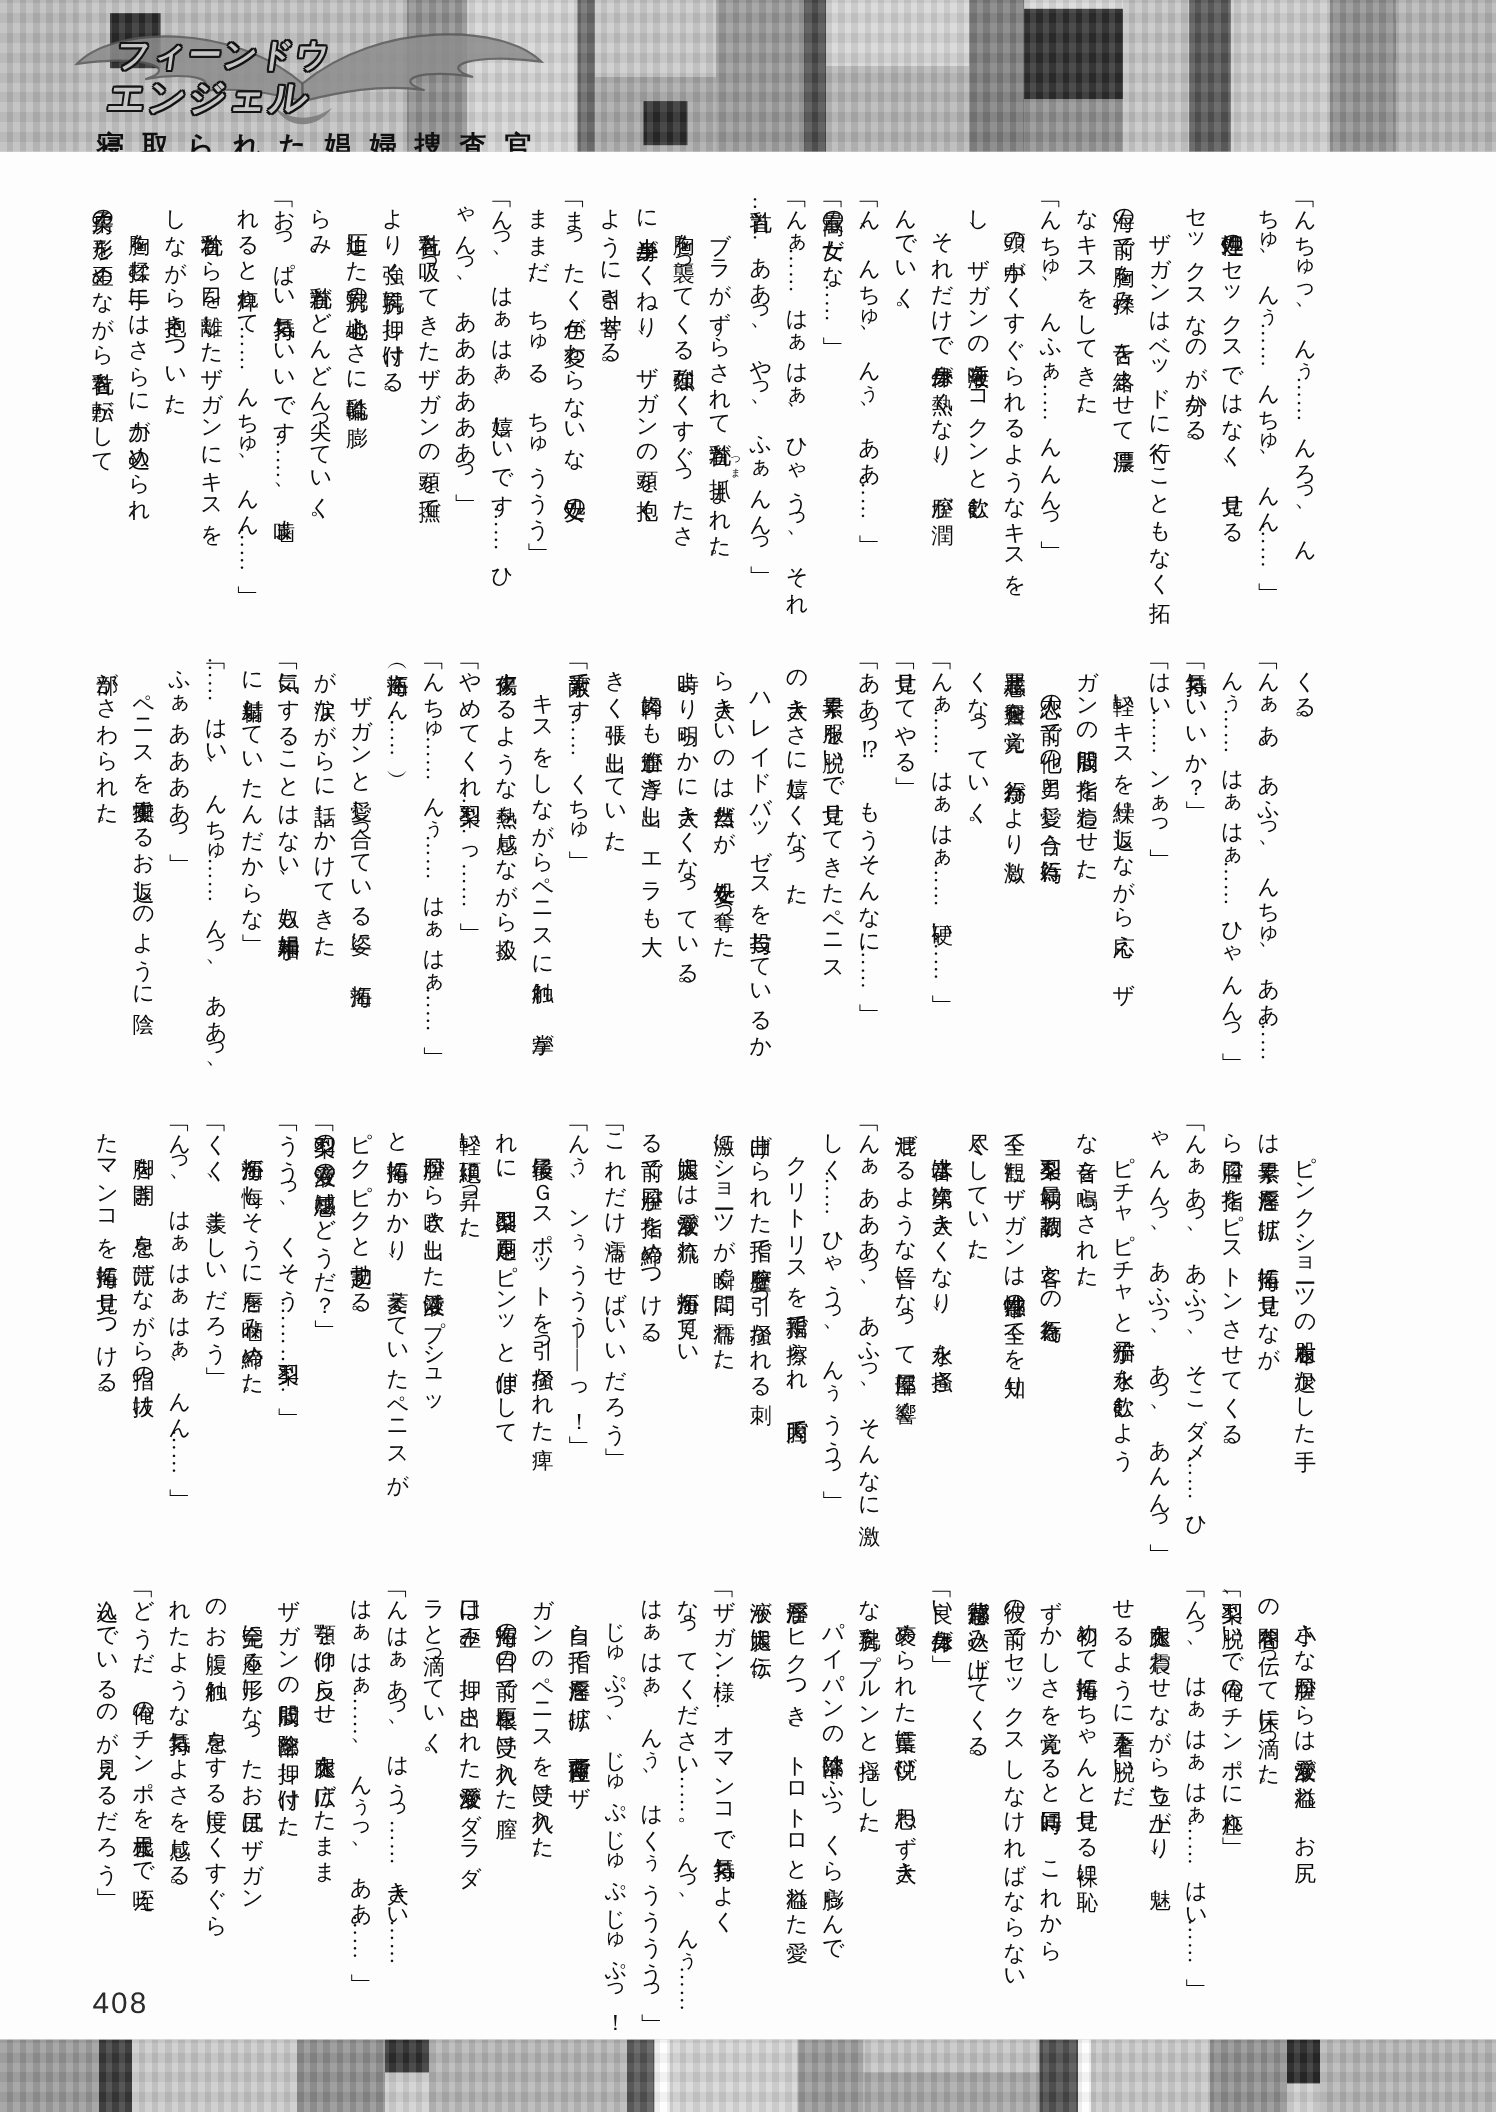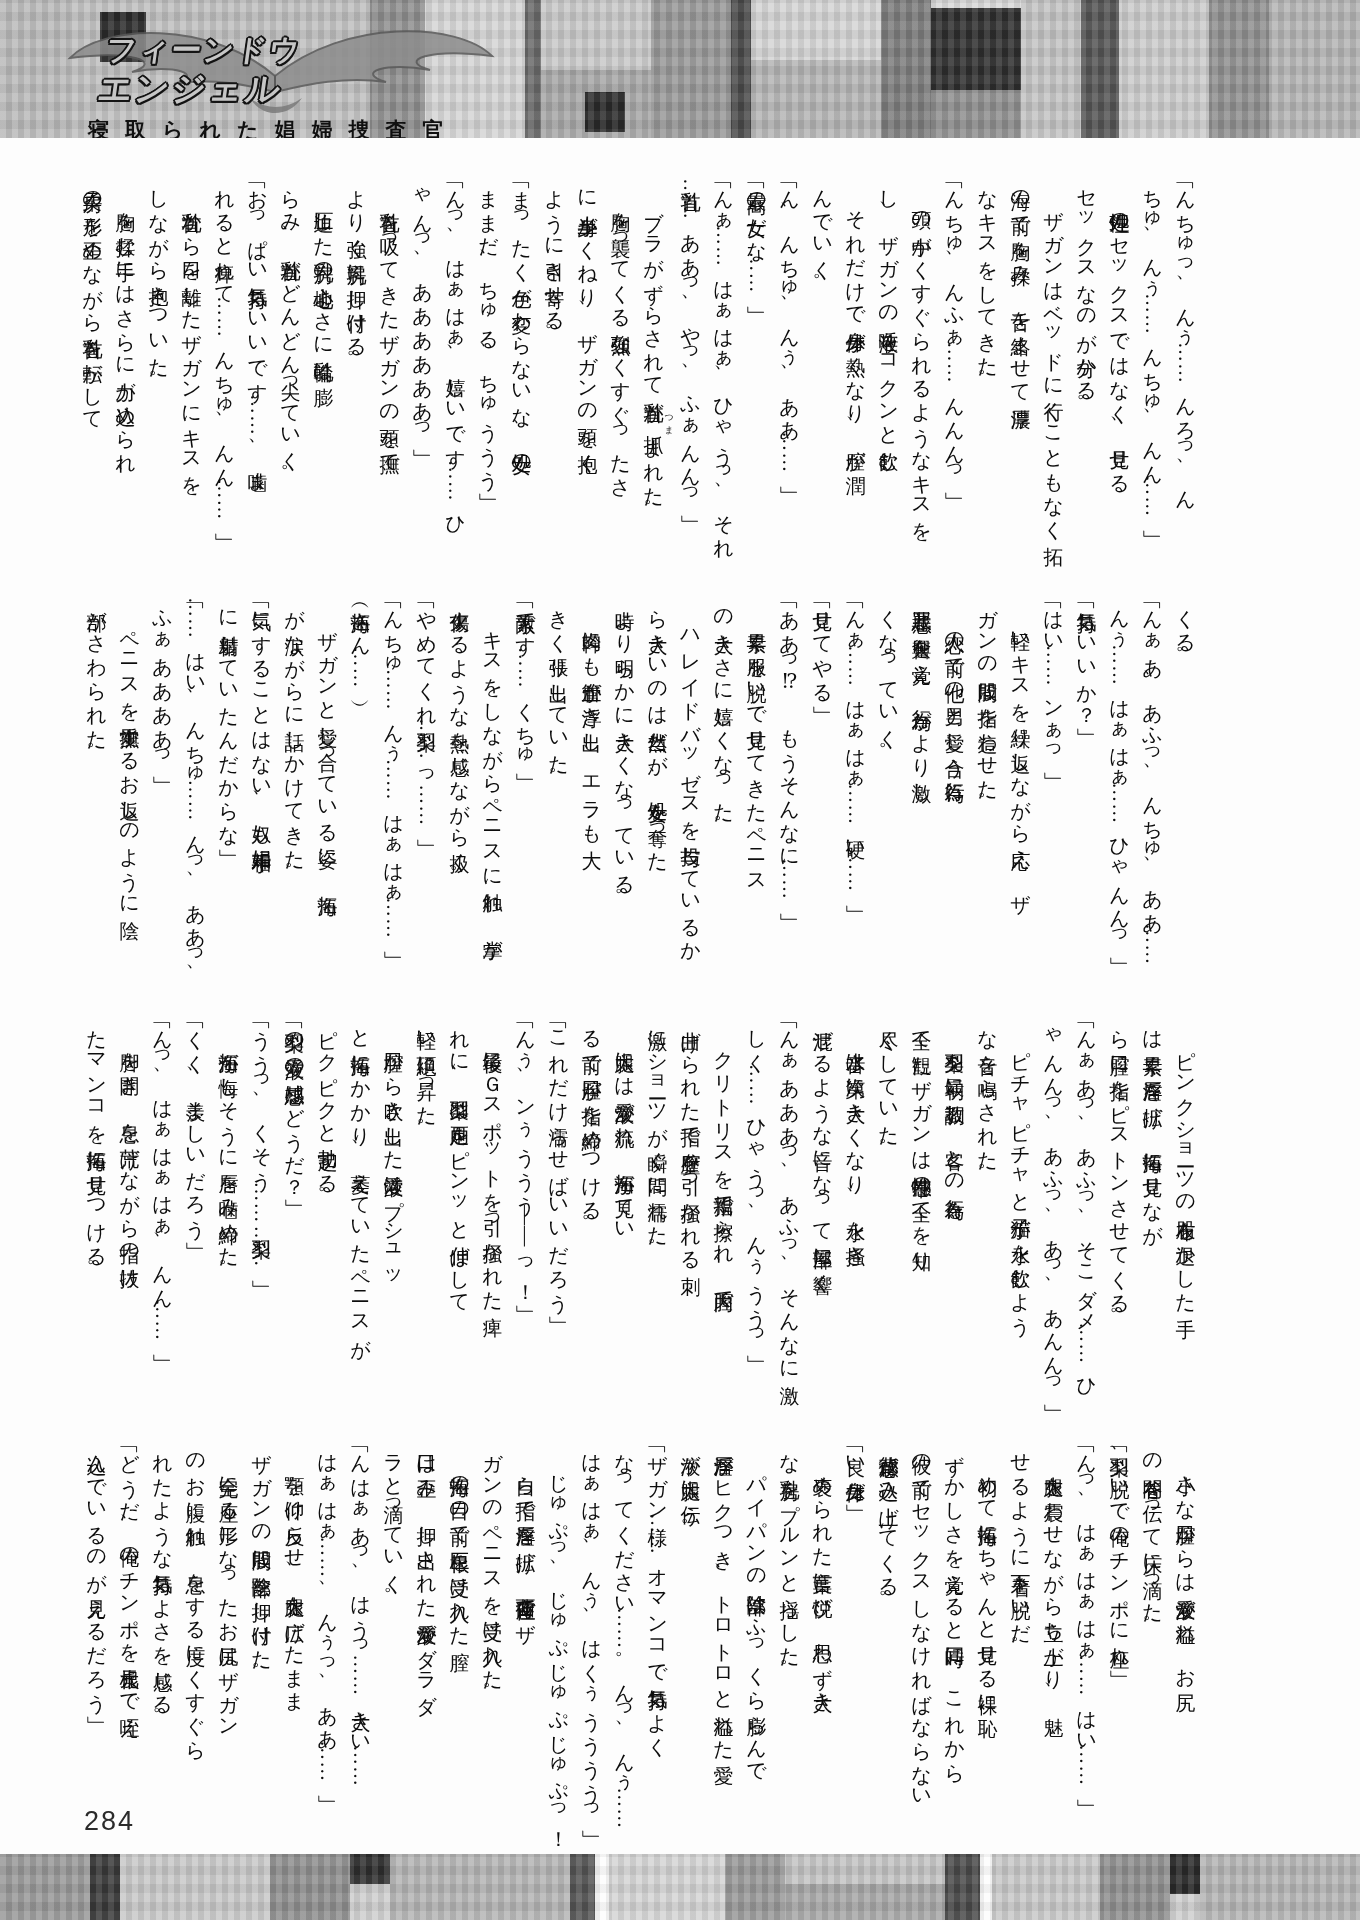--- a/index.html
+++ b/index.html
@@ -18,21 +18,21 @@
   .wings{position:absolute;left:0;top:6px;width:470px;height:112px;}
   .t-small{position:absolute;font-family:"Liberation Sans","DejaVu Sans",sans-serif;
      font-weight:bold;color:#c6c6c6;transform:skewX(-8deg);letter-spacing:2px;
      text-shadow:2px 0 #141414,-2px 0 #141414,0 2px #141414,0 -2px #141414,
                  1.5px 1.5px #141414,-1.5px -1.5px #141414,1.5px -1.5px #141414,-1.5px 1.5px #141414;}
   .t-line1{left:66px;top:22px;font-size:30px;}
   .t-line2{left:58px;top:58px;font-size:34px;}
   .t-kanji{position:absolute;left:218px;top:4px;font-size:86px;font-weight:900;color:#161616;
      font-family:"Liberation Serif","DejaVu Serif",serif;
      text-shadow:2px 2px 0 rgba(255,255,255,.55);}
-  .t-sub{position:absolute;left:48px;top:108px;font-size:21px;font-weight:bold;color:#101010;
+  .t-sub{position:absolute;left:48px;top:108px;font-size:25px;font-weight:bold;color:#101010;
      letter-spacing:16px;font-family:"Liberation Serif","DejaVu Serif",serif;white-space:nowrap;}
   
   .band{position:absolute;right:158px;writing-mode:vertical-rl;text-orientation:mixed;
         font-size:20px;letter-spacing:1px;line-height:33px;color:#0d0d0d;}
   .band .col{display:block;white-space:nowrap;}
   .band rt{font-size:9px;letter-spacing:0;}
   .b1{top:176px;} .b2{top:596px;} .b3{top:1016px;} .b4{top:1440px;}
   
   .pagenum{position:absolute;left:84px;top:1806px;font-size:27px;color:#2b2b2b;
      font-family:"Liberation Sans","DejaVu Sans",sans-serif;letter-spacing:2px;}
@@ -225,21 +225,21 @@
       <span class="col">はぁはぁ……、んぅっ、ああ……」</span>
       <span class="col">　顎を仰け反らせ、太腿を広げたまま</span>
       <span class="col">ザガンの股間に陰部を押し付けた。</span>
       <span class="col">　完全に座る形になったお尻はザガン</span>
       <span class="col">のお腹に触れ、息をする度にくすぐら</span>
       <span class="col">れたような気持ちよさを感じる。</span>
       <span class="col">「どうだ、俺のチンポを根元まで咥え</span>
       <span class="col">込んでいるのが見えるだろう」</span>
     </div>
 
-  <div class="pagenum">284</div>
+  <div class="pagenum">408</div>
 
   <div class="collage collage-bottom">
     <i class="s8" style="left:0;width:90px"></i>
     <i class="s17" style="left:90px;width:30px"></i>
     <i class="s7" style="left:120px;width:150px"></i>
     <i class="s4" style="left:270px;width:80px"></i>
     <i class="s12" style="left:350px;width:40px;height:30px"></i>
     <i class="s10" style="left:390px;width:180px"></i>
     <i class="s14" style="left:570px;width:25px"></i>
     <i class="gapw" style="left:595px;width:14px"></i>

